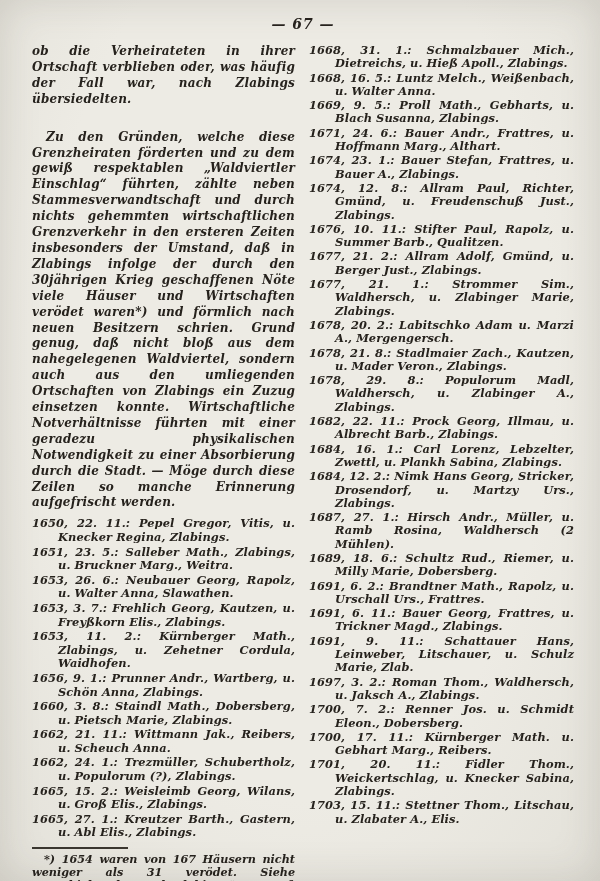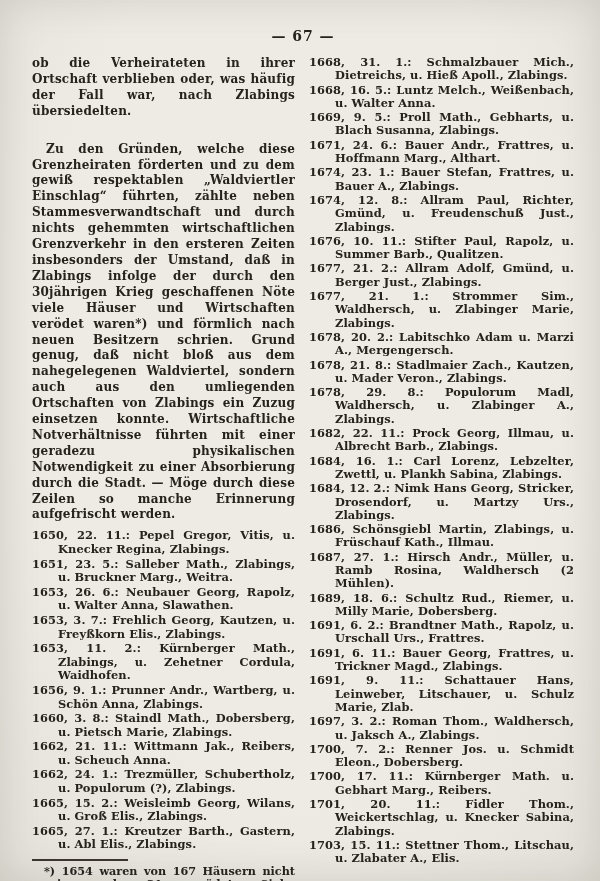--- a/index.html
+++ b/index.html
@@ -12,24 +12,25 @@
     background: #e7e5de;
     font-family: "DejaVu Serif", "Liberation Serif", serif;
     color: #26221d;
     overflow: hidden;
   }
   .scan-page {
     position: relative;
     width: 600px;
     height: 881px;
     box-sizing: border-box;
-    padding: 28px 26px 10px 32px;
+    padding: 16px 26px 10px 32px;
     background:
       radial-gradient(ellipse at 50% 40%, #edebe4 60%, #e3e1d9 100%);
     box-shadow: inset 0 0 40px rgba(90,85,70,0.18);
+    font-style: italic;
   }
   .page-header {
     text-align: center;
     font-size: 14px;
     font-weight: 700;
     letter-spacing: 1px;
     margin: 0 0 12px 0;
   }
   .columns {
     display: flex;
@@ -130,21 +131,20 @@
           <li>1674, 12. 8.: Allram Paul, Richter, Gmünd, u. Freudenschuß Just., Zlabings.</li>
           <li>1676, 10. 11.: Stifter Paul, Rapolz, u. Summer Barb., Qualitzen.</li>
           <li>1677, 21. 2.: Allram Adolf, Gmünd, u. Berger Just., Zlabings.</li>
           <li>1677, 21. 1.: Strommer Sim., Waldhersch, u. Zlabinger Marie, Zlabings.</li>
           <li>1678, 20. 2.: Labitschko Adam u. Marzi A., Mergengersch.</li>
           <li>1678, 21. 8.: Stadlmaier Zach., Kautzen, u. Mader Veron., Zlabings.</li>
           <li>1678, 29. 8.: Populorum Madl, Waldhersch, u. Zlabinger A., Zlabings.</li>
           <li>1682, 22. 11.: Prock Georg, Illmau, u. Albrecht Barb., Zlabings.</li>
           <li>1684, 16. 1.: Carl Lorenz, Lebzelter, Zwettl, u. Plankh Sabina, Zlabings.</li>
           <li>1684, 12. 2.: Nimk Hans Georg, Stricker, Drosendorf, u. Martzy Urs., Zlabings.</li>
-          <li>1686, Schönsgiebl Martin, Zlabings, u. Früschauf Kath., Illmau.</li>
           <li>1687, 27. 1.: Hirsch Andr., Müller, u. Ramb Rosina, Waldhersch (2 Mühlen).</li>
           <li>1689, 18. 6.: Schultz Rud., Riemer, u. Milly Marie, Dobersberg.</li>
           <li>1691, 6. 2.: Brandtner Math., Rapolz, u. Urschall Urs., Frattres.</li>
           <li>1691, 6. 11.: Bauer Georg, Frattres, u. Trickner Magd., Zlabings.</li>
           <li>1691, 9. 11.: Schattauer Hans, Leinweber, Litschauer, u. Schulz Marie, Zlab.</li>
           <li>1697, 3. 2.: Roman Thom., Waldhersch, u. Jaksch A., Zlabings.</li>
           <li>1700, 7. 2.: Renner Jos. u. Schmidt Eleon., Dobersberg.</li>
           <li>1700, 17. 11.: Kürnberger Math. u. Gebhart Marg., Reibers.</li>
           <li>1701, 20. 11.: Fidler Thom., Weickertschlag, u. Knecker Sabina, Zlabings.</li>
           <li>1703, 15. 11.: Stettner Thom., Litschau, u. Zlabater A., Elis.</li>

